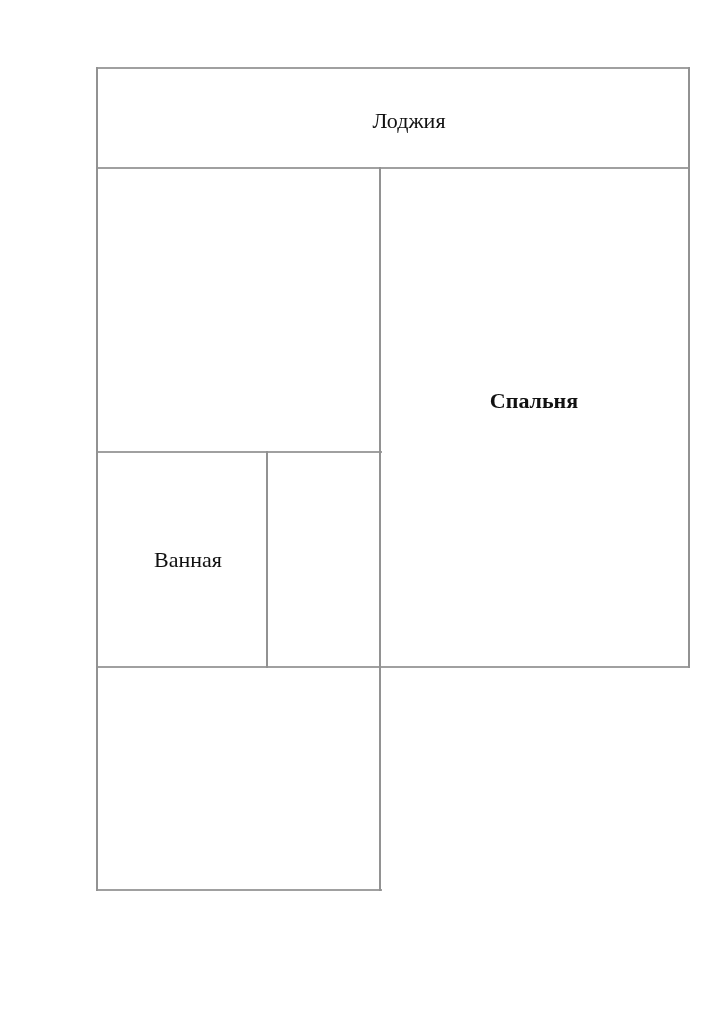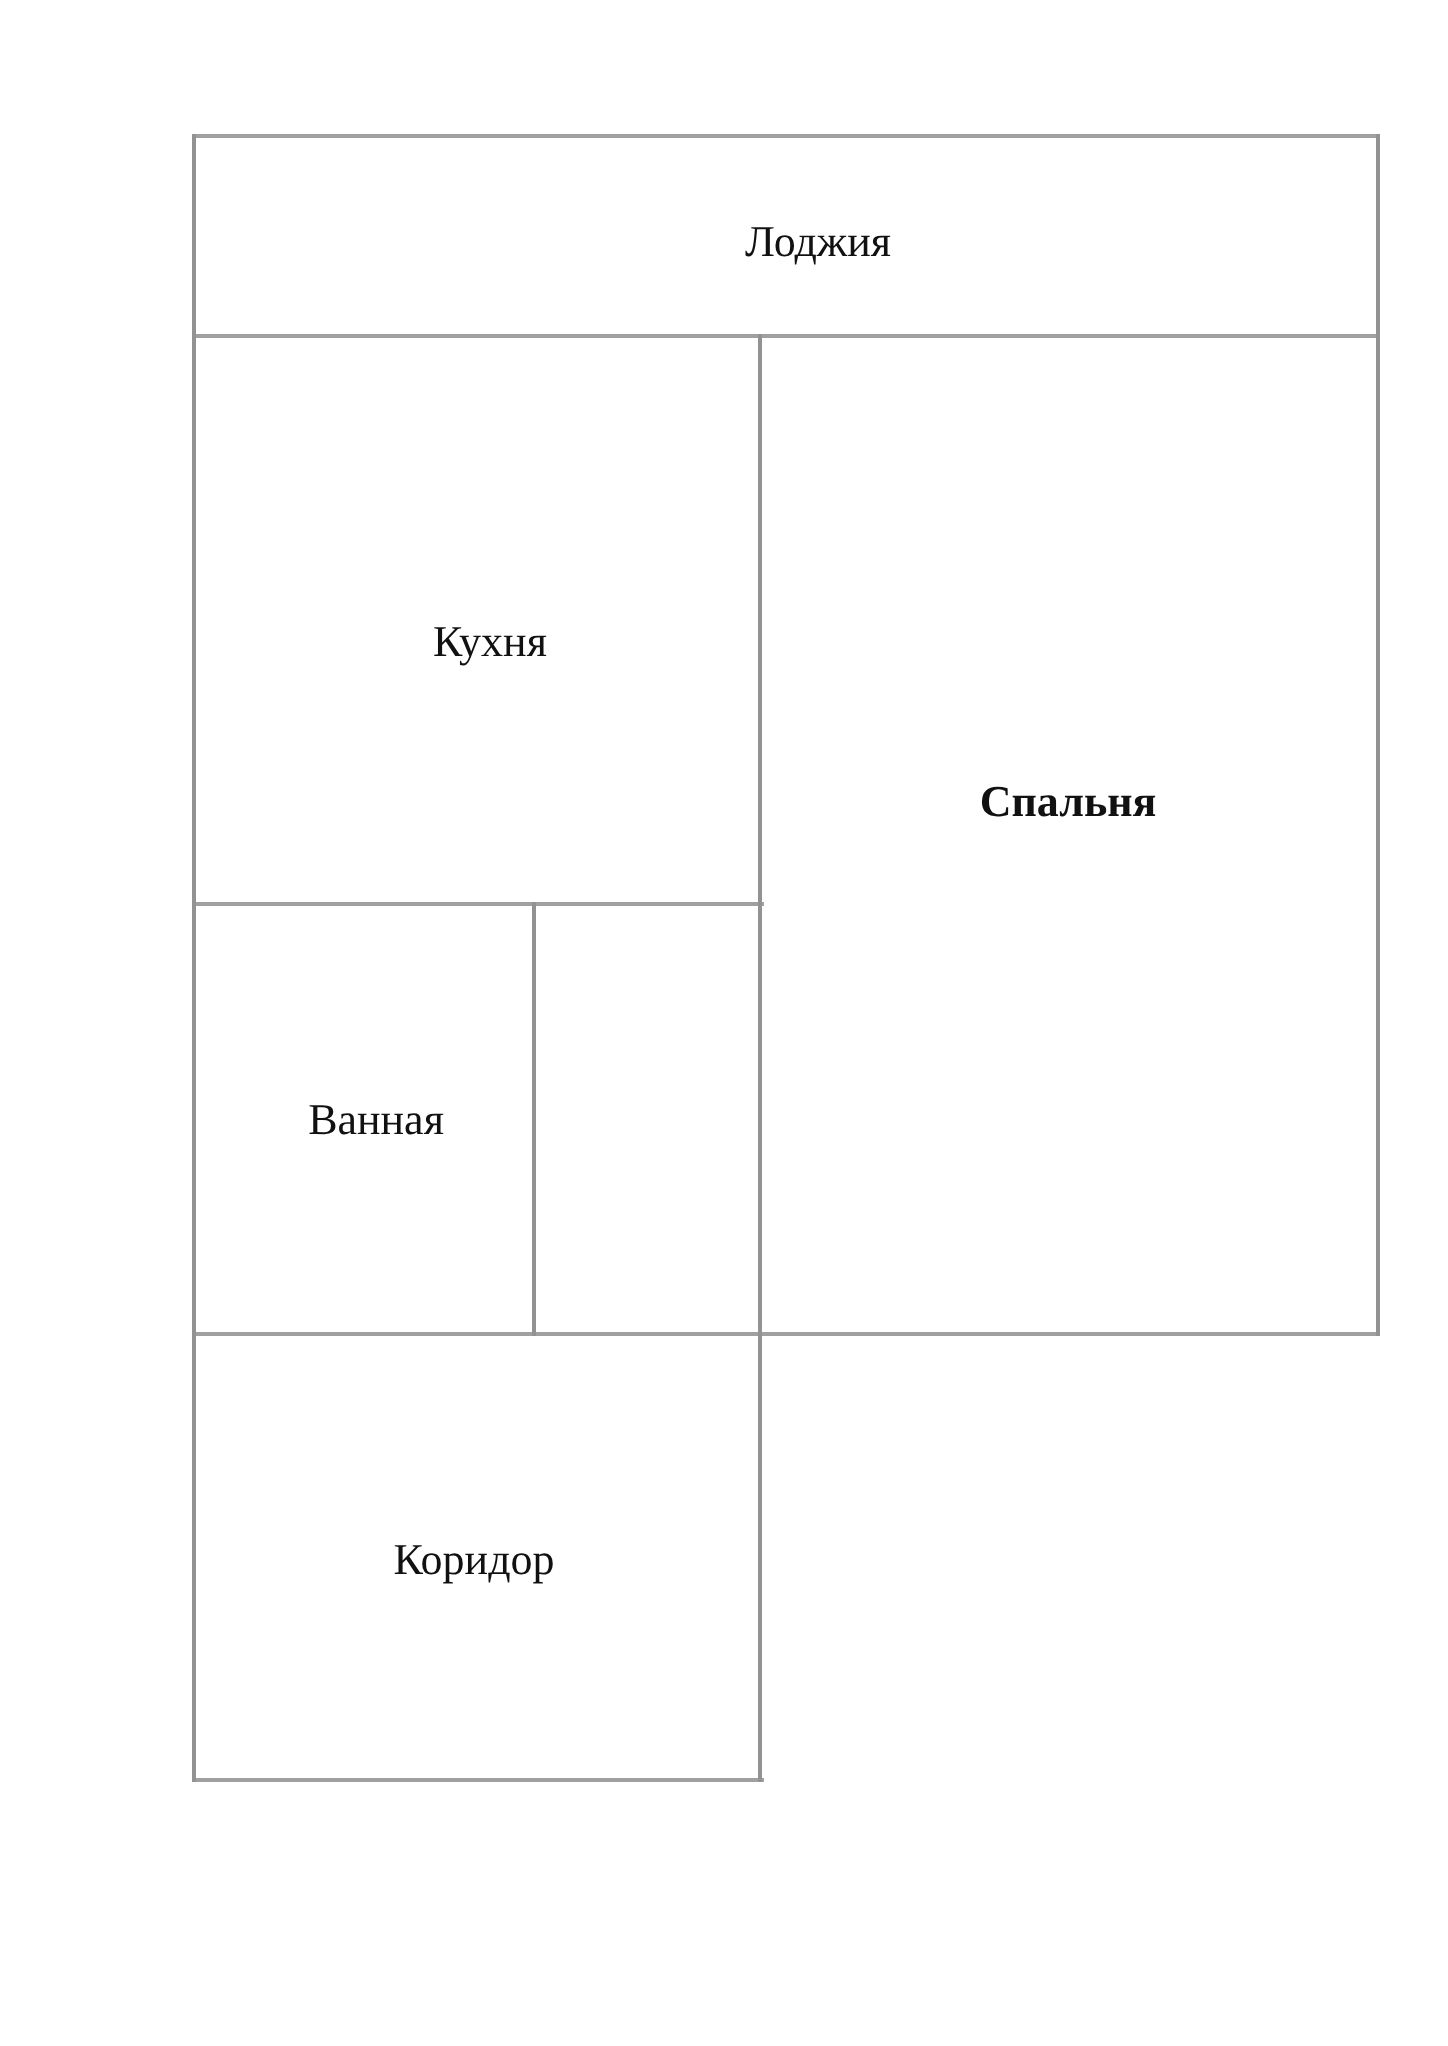--- a/index.html
+++ b/index.html
@@ -62,37 +62,31 @@
 </style>
 </head>
 <body>
 
 <div class="page">
 
   <div class="room room-loggia">
     <span class="room-label">Лоджия</span>
   </div>
 
-  <div class="room room-kitchen">
-    <span class="room-label">Кухня</span>
-  </div>
 
   <div class="room room-bedroom">
     <span class="room-label">Спальня</span>
   </div>
 
   <div class="room room-bathroom">
     <span class="room-label">Ванная</span>
   </div>
 
   <div class="room room-storage"></div>
 
-  <div class="room room-corridor">
-    <span class="room-label">Коридор</span>
-  </div>
 
   <div class="wall wall-h wall-top"></div>
   <div class="wall wall-h wall-loggia-bottom"></div>
   <div class="wall wall-h wall-kitchen-bottom"></div>
   <div class="wall wall-h wall-middle"></div>
   <div class="wall wall-h wall-corridor-bottom"></div>
   <div class="wall wall-v wall-left"></div>
   <div class="wall wall-v wall-bath-divider"></div>
   <div class="wall wall-v wall-center-vert"></div>
   <div class="wall wall-v wall-right"></div>

